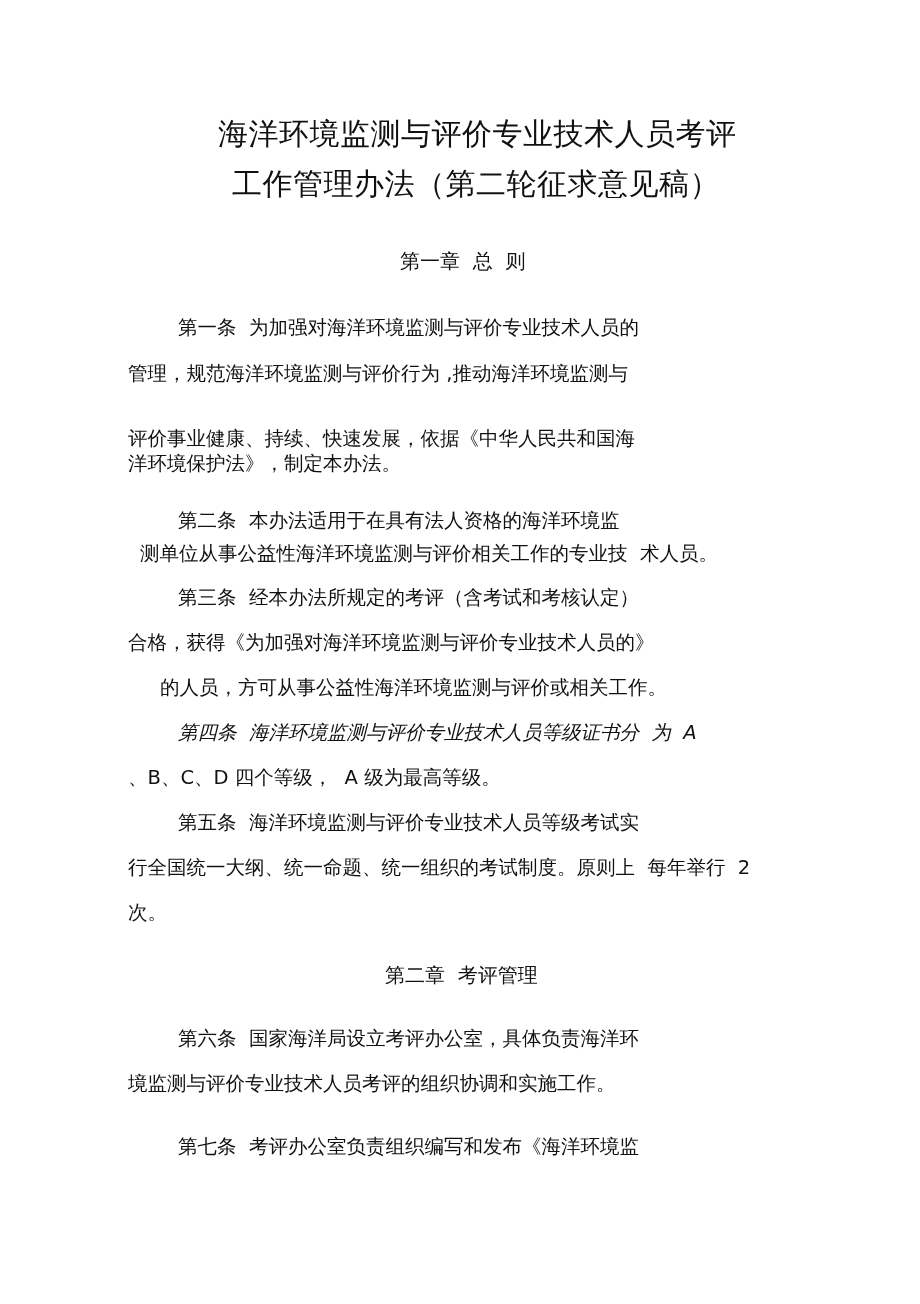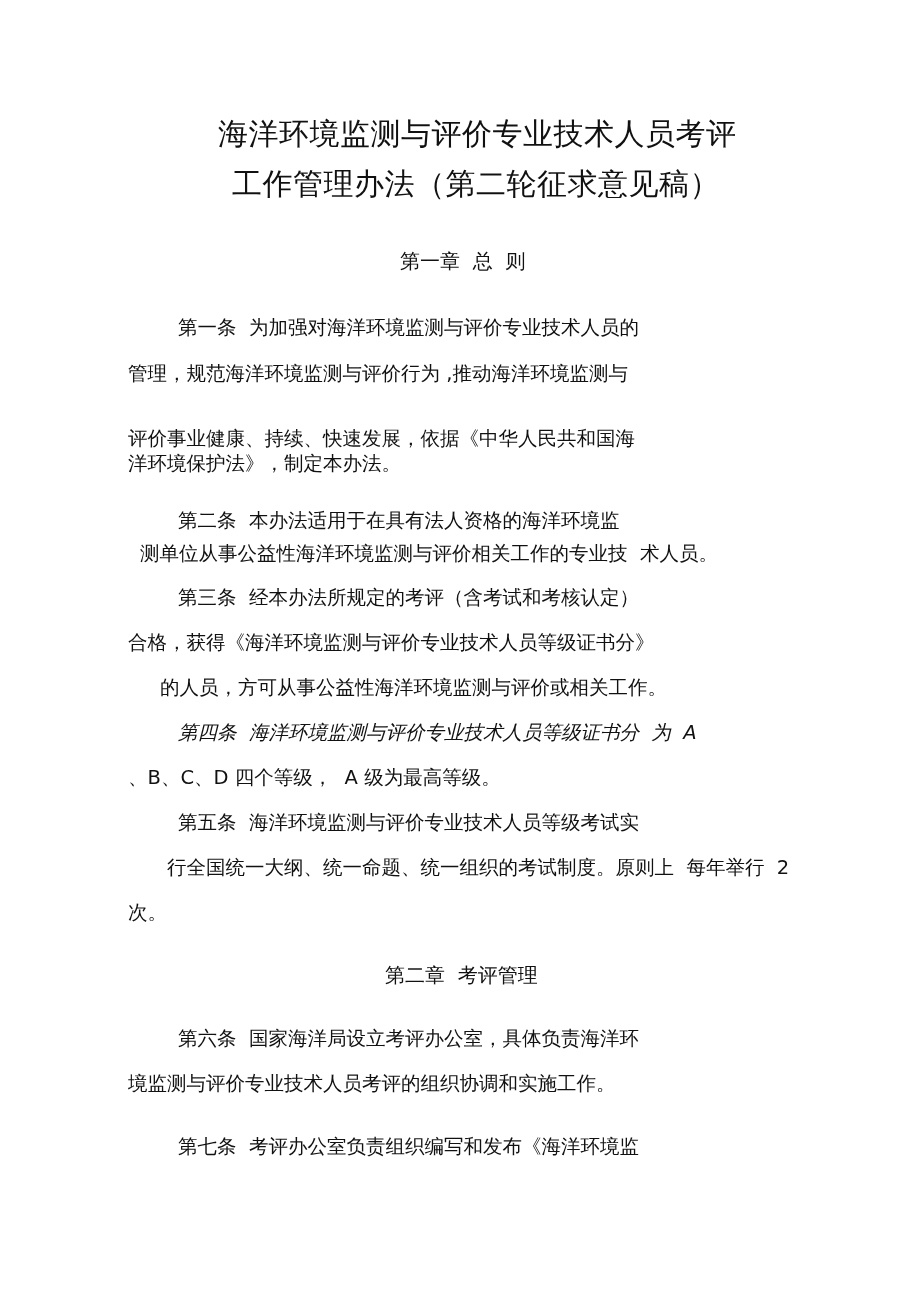--- a/index.html
+++ b/index.html
@@ -26,32 +26,32 @@
     <div class="line body" style="left:128px; top:454px;">洋环境保护法》，制定本办法。</div>
   </div>
 
   <div>
     <div class="line body" style="left:178px; top:499px;margin-top:12px;">第二条  本办法适用于在具有法人资格的海洋环境监</div>
     <div class="line body" style="left:140px; top:544px;">测单位从事公益性海洋环境监测与评价相关工作的专业技  术人员。</div>
   </div>
 
   <div>
     <div class="line body" style="left:178px; top:588px;">第三条  经本办法所规定的考评（含考试和考核认定）</div>
-    <div class="line body" style="left:128px; top:633px;">合格，获得《海洋环境监测与评价专业技术人员等级证书分》</div>
+    <div class="line body" style="left:128px; top:633px;">合格，获得《为加强对海洋环境监测与评价专业技术人员的》</div>
     <div class="line body" style="left:128px; top:678px;margin-left:32px;">的人员，方可从事公益性海洋环境监测与评价或相关工作。</div>
   </div>
 
   <div>
     <div class="line body" style="left:178px; top:723px;font-style:italic;">第四条  海洋环境监测与评价专业技术人员等级证书分  为  A</div>
     <div class="line body" style="left:128px; top:768px;">、B、C、D 四个等级，  A 级为最高等级。</div>
   </div>
 
   <div>
     <div class="line body" style="left:178px; top:813px;">第五条  海洋环境监测与评价专业技术人员等级考试实</div>
-    <div class="line body" style="left:128px; top:858px;margin-left:39px;">行全国统一大纲、统一命题、统一组织的考试制度。原则上  每年举行  2</div>
+    <div class="line body" style="left:128px; top:858px;">行全国统一大纲、统一命题、统一组织的考试制度。原则上  每年举行  2</div>
     <div class="line body" style="left:128px; top:903px;">次。</div>
   </div>
 
   <div class="line chapter" style="left:385px; top:965px;">第二章  考评管理</div>
 
   <div>
     <div class="line body" style="left:178px; top:1029px;">第六条  国家海洋局设立考评办公室，具体负责海洋环</div>
     <div class="line body" style="left:128px; top:1074px;">境监测与评价专业技术人员考评的组织协调和实施工作。</div>
   </div>
 

